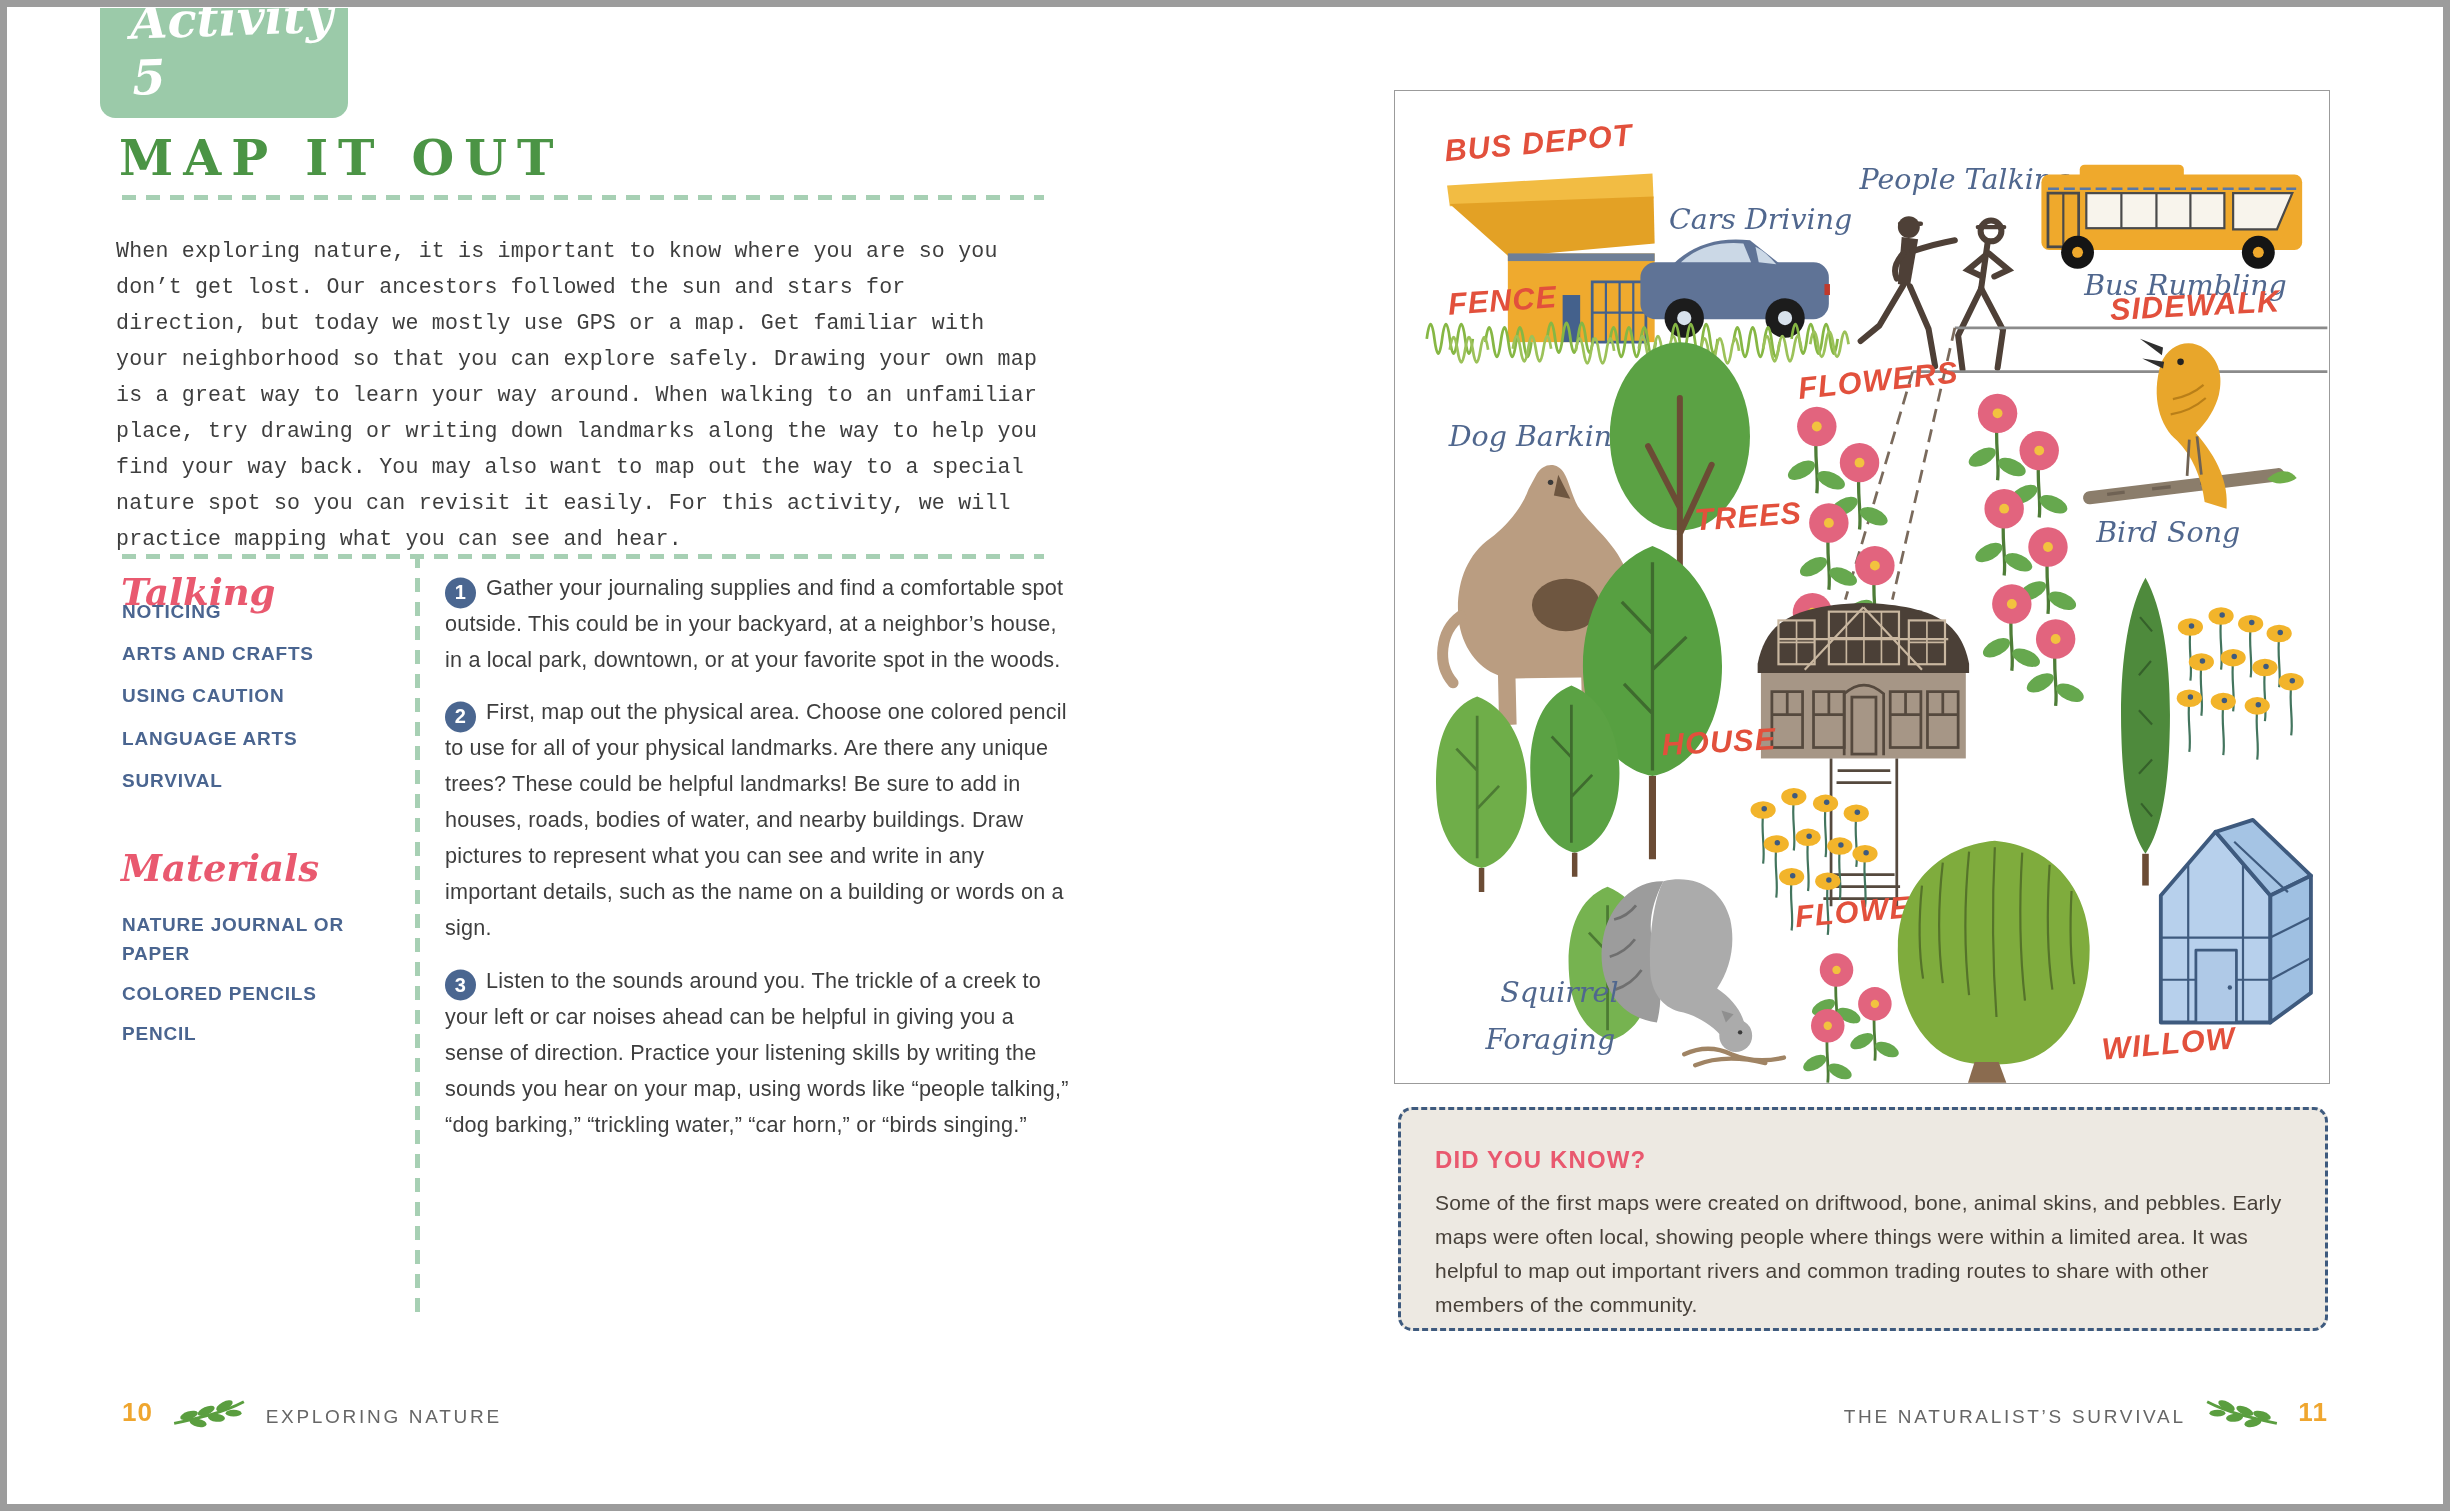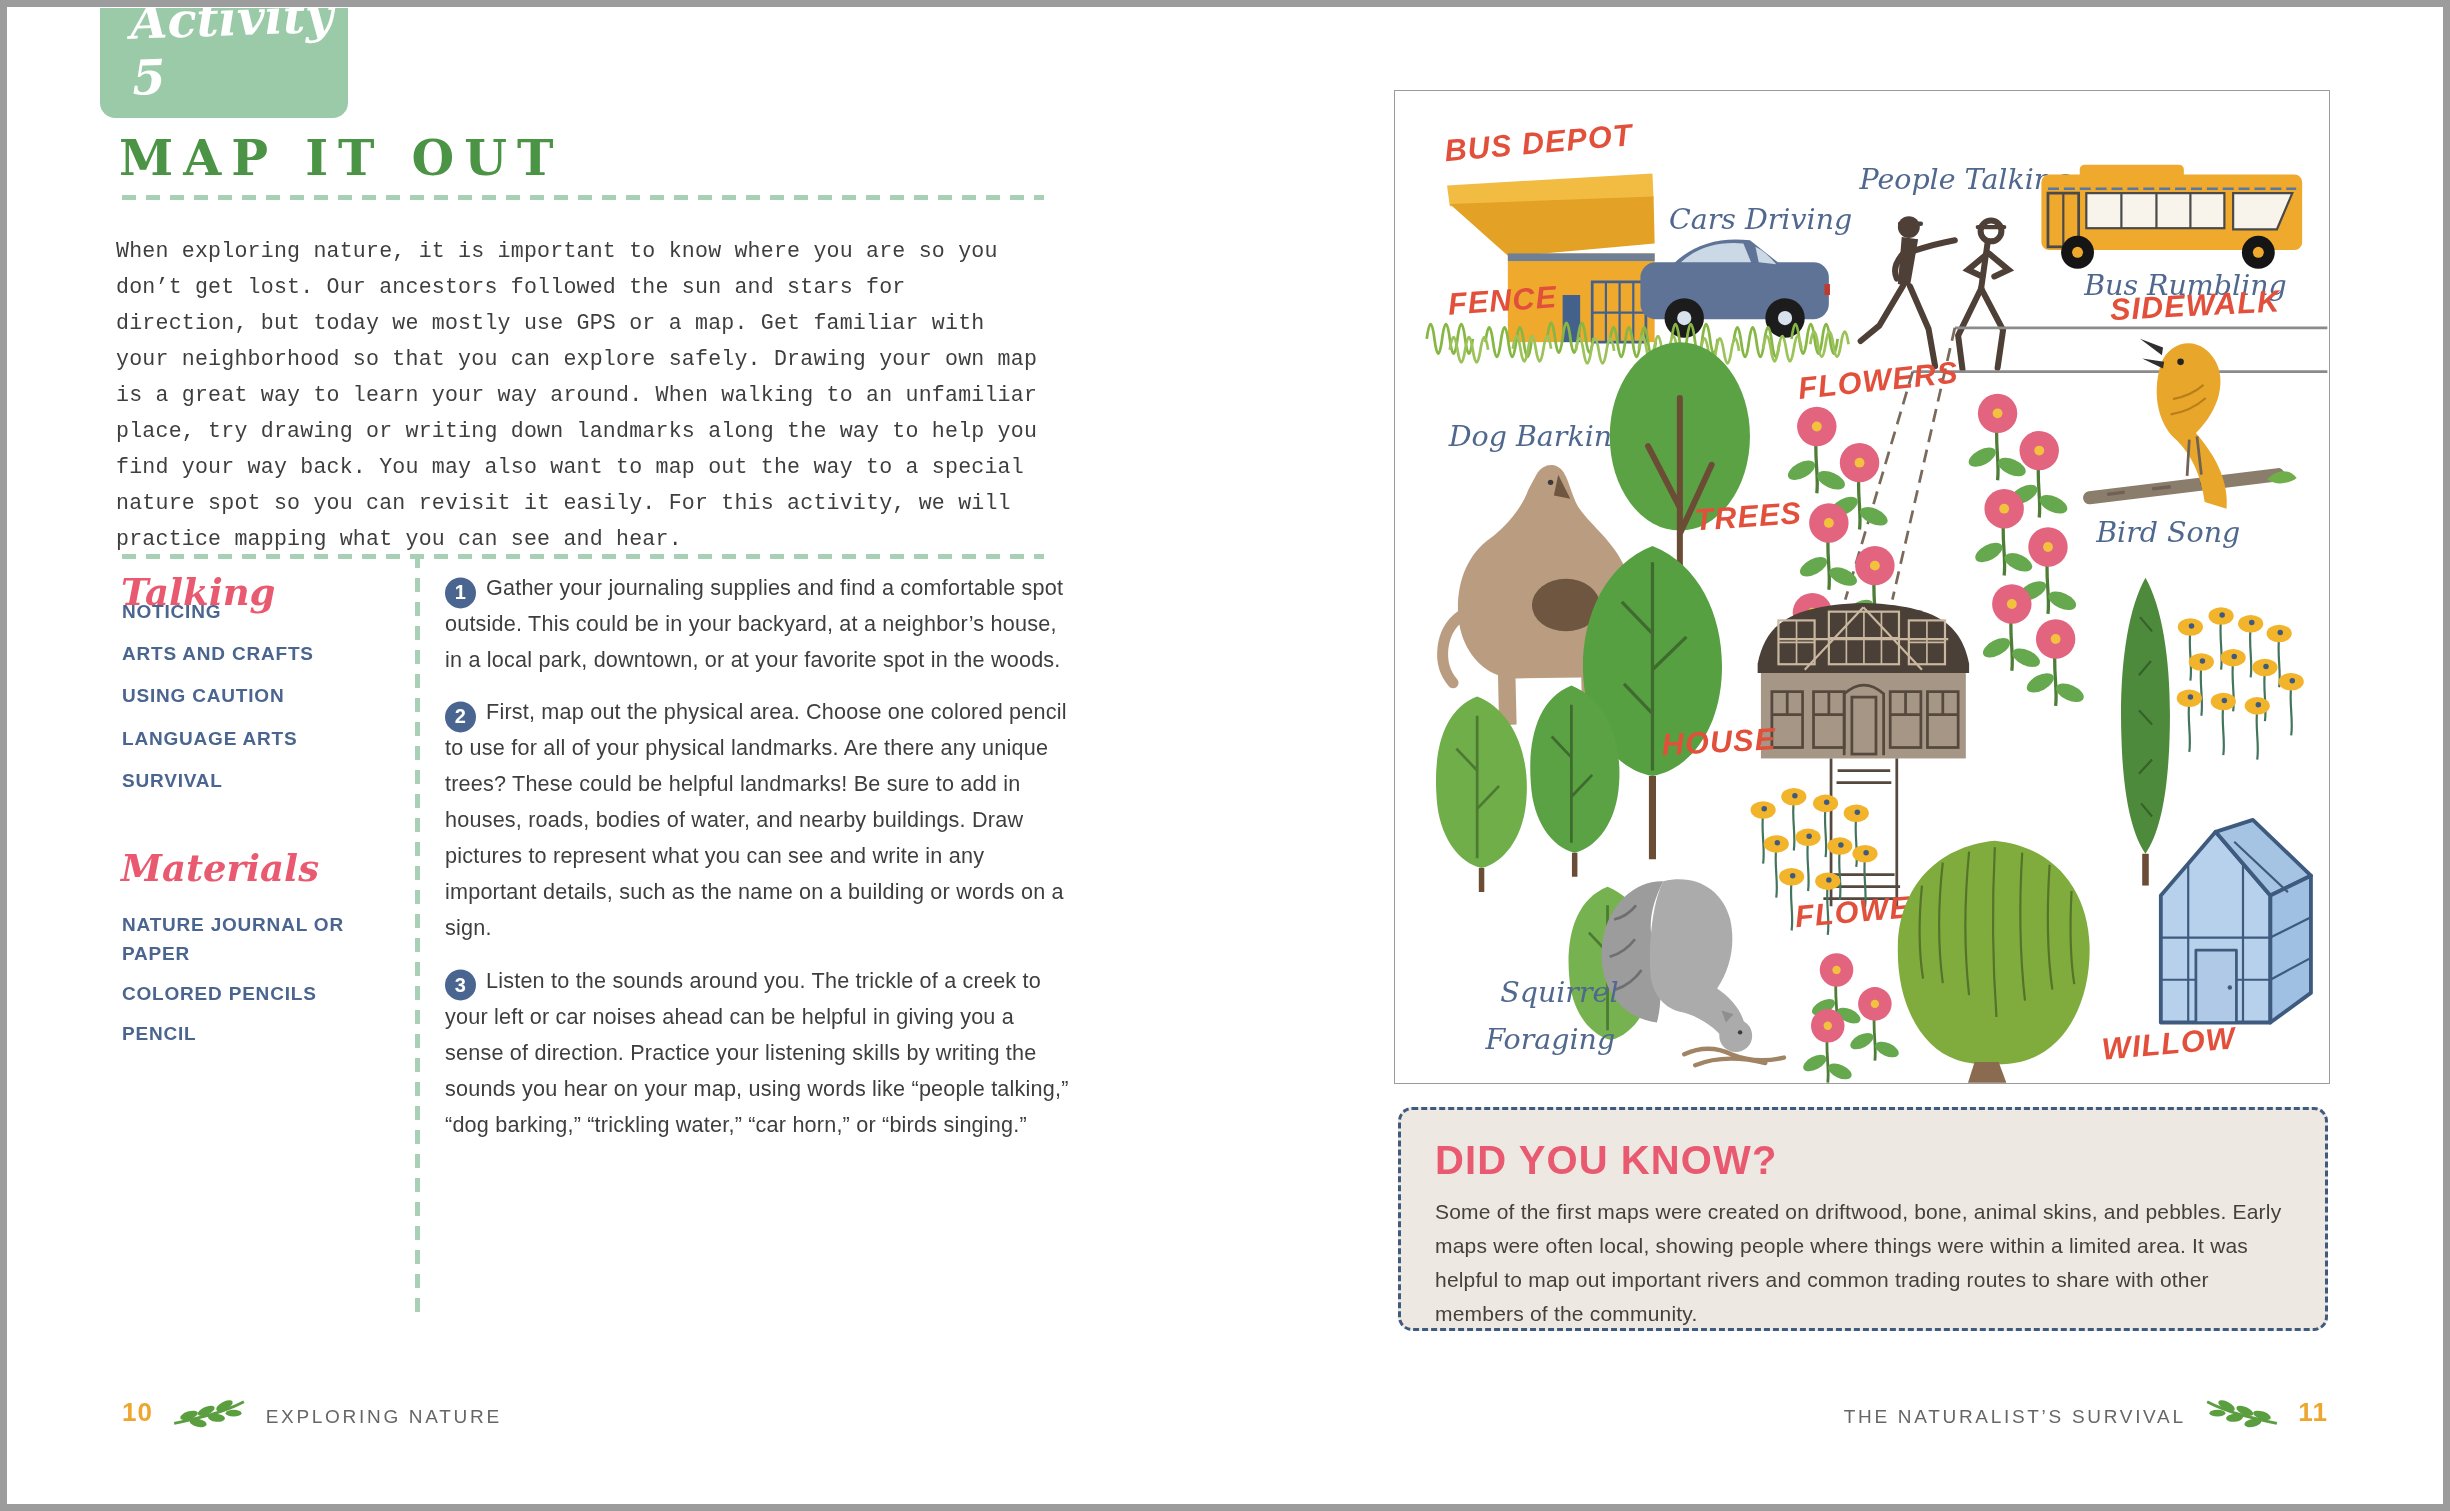--- a/index.html
+++ b/index.html
@@ -40,21 +40,21 @@
   
   .map-box{position:absolute;left:1394px;top:90px;width:934px;height:992px;border:1.6px solid #9B9B9B;
          background:#fff;box-sizing:content-box;}
   .map-box svg{display:block;width:934px;height:992px;}
   .lblR{font-family:"Liberation Sans",sans-serif;font-style:italic;font-weight:bold;font-size:56px;
         fill:#E2503C;letter-spacing:2px;}
   .lblB{font-family:"DejaVu Serif",serif;font-style:italic;font-size:52px;fill:#50678E;}
 
   .dyk{position:absolute;left:1398px;top:1107px;width:930px;height:224px;box-sizing:border-box;
        background:#EDE9E2;border:3.8px dashed #3E5A7E;border-radius:14.2px;padding:20px 34px;}
-  .dyk-title{font-size:40px;font-weight:bold;color:#E9596F;letter-spacing:1.1px;margin:8px 0 12px 0;}
+  .dyk-title{font-size:24px;font-weight:bold;color:#E9596F;letter-spacing:1.1px;margin:16px 0 12px 0;}
   .dyk-body{font-size:21px;line-height:34px;color:#474039;margin:0;letter-spacing:0.2px;}
 
   
   .footer{position:absolute;top:1396px;display:flex;align-items:flex-end;gap:15.3px;z-index:10;}
   #footer-left{left:122px;}
   #footer-right{right:122px;}
   .page-num{font-size:26px;font-weight:bold;color:#EFA62F;letter-spacing:1.1px;}
   .footer-title{font-size:19px;color:#666666;letter-spacing:2.7px;}
   .branch{width:82px;height:32px;}
   .branch.mirror{transform:scaleX(-1);}

